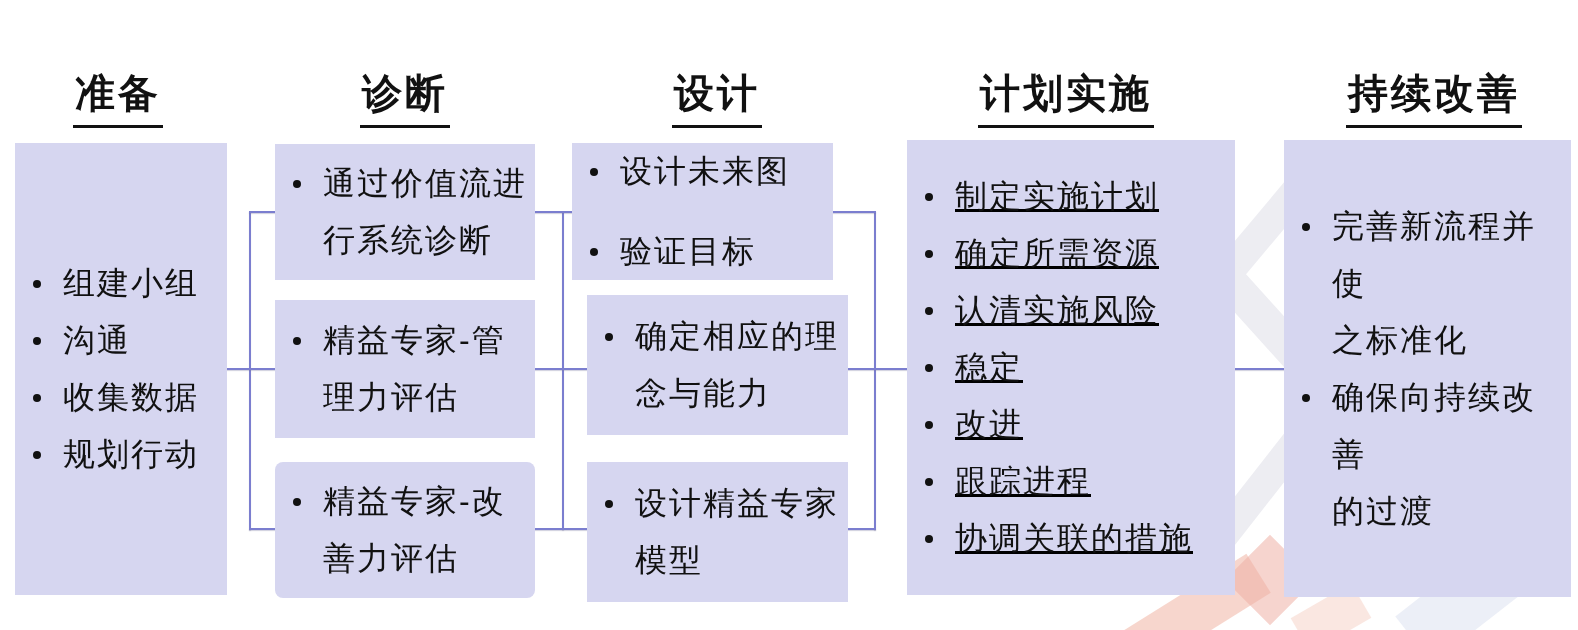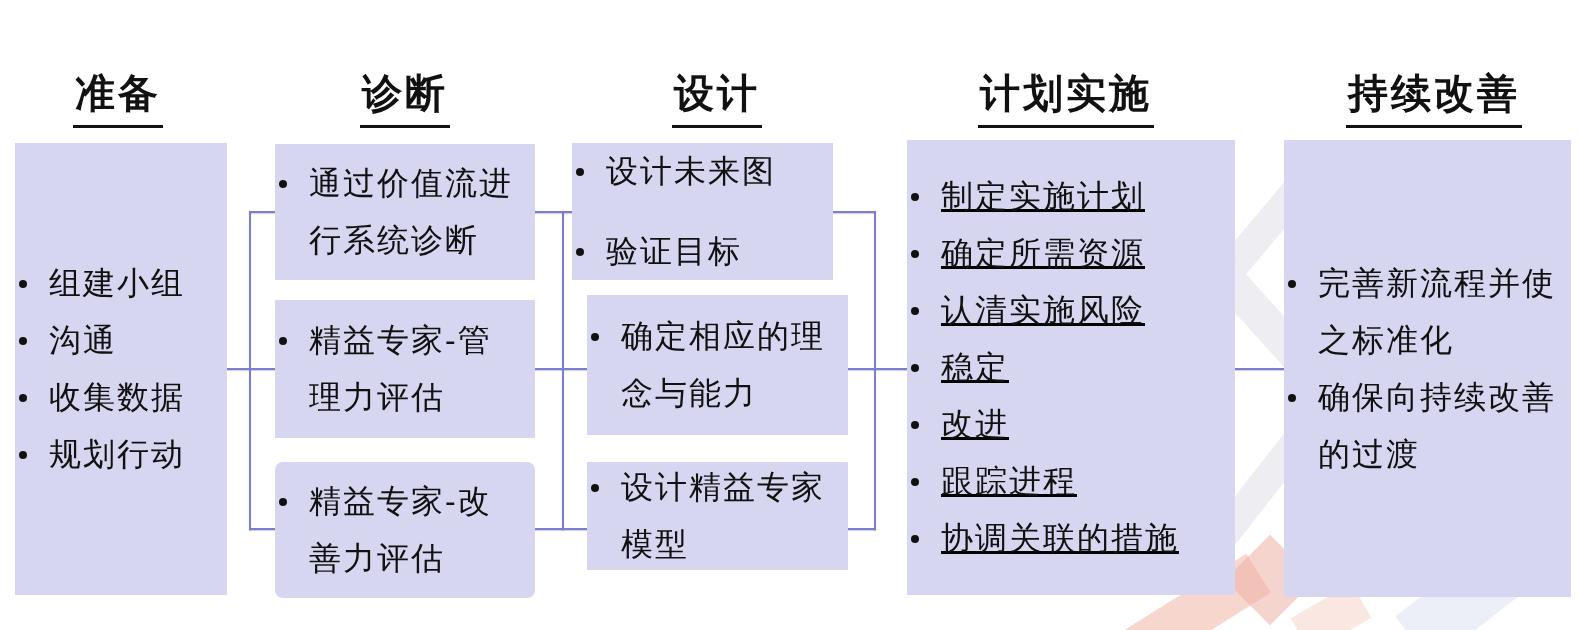--- a/index.html
+++ b/index.html
@@ -19,21 +19,21 @@
   
   .stage-header{position:absolute;z-index:2;text-align:center;
                 font-size:40px;font-weight:bold;letter-spacing:3px;
                 color:var(--text,#111);}
   .stage-header .ht{display:inline-block;padding:0 2px 4px 2px;
                 border-bottom:3px solid var(--underline,#111);}
 
   
   .box{position:absolute;z-index:2;background:var(--box-fill,#d6d6f0);
        display:flex;flex-direction:column;justify-content:center;
-       box-sizing:border-box;padding-right:6px;}
+       box-sizing:border-box;padding-left:14px;padding-right:6px;}
   .item{display:flex;align-items:flex-start;}
   .dot{flex:0 0 auto;width:8px;height:8px;border-radius:50%;
        background:var(--text,#111);margin:25px 22px 0 4px;}
   .lines{color:var(--text,#111);font-size:32px;line-height:57px;letter-spacing:2px;}
 </style>
 </head>
 <body>
 
 <div id="stage">
 
@@ -125,21 +125,21 @@
       </div>
       <div class="box" style="left: 587px; top: 295px; width: 261px; height: 140px;">
         <div class="item">
           <span class="dot"></span>
           <div class="lines">
             <div>确定相应的理</div>
             <div>念与能力</div>
           </div>
         </div>
       </div>
-      <div class="box" style="left: 587px; top: 462px; width: 261px; height: 108px;">
+      <div class="box" style="left: 587px; top: 462px; width: 261px; height: 140px;">
         <div class="item">
           <span class="dot"></span>
           <div class="lines">
             <div>设计精益专家</div>
             <div>模型</div>
           </div>
         </div>
       </div>
       <div class="stage-header" style="left: 886px; top: 66px; width: 360px;"><span class="ht">计划实施</span></div>
       <div class="box" style="left: 907px; top: 140px; width: 328px; height: 455px; text-decoration: underline;">

